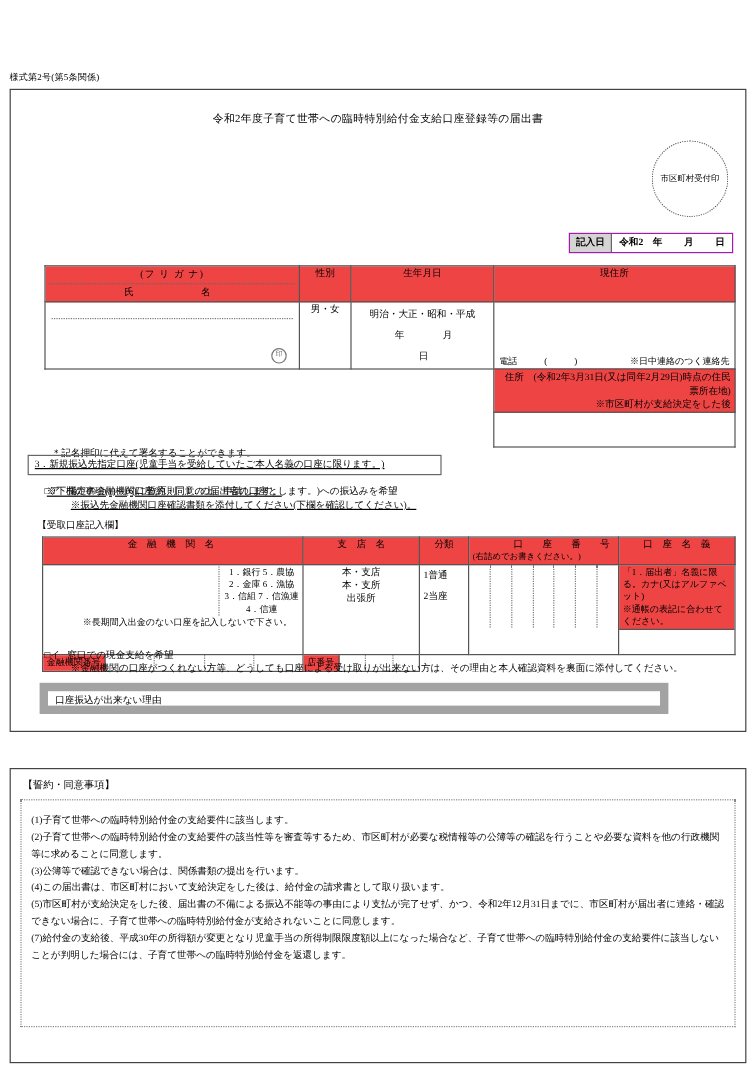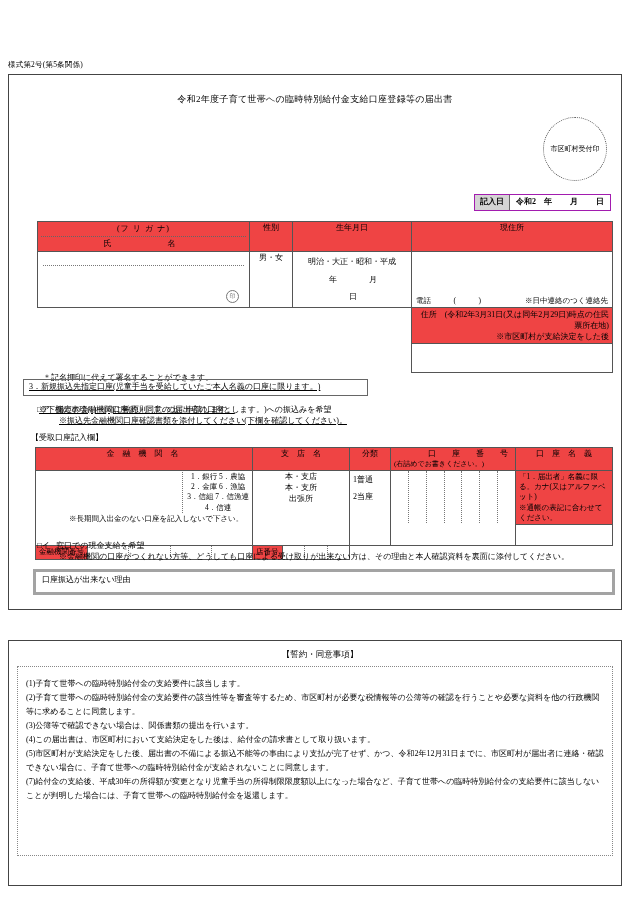--- a/index.html
+++ b/index.html
@@ -295,42 +295,41 @@
     left: 28px;
     top: 466px;
     font-size: 8px;
   }
   .opt-b .l1 { display:block; }
   .opt-b .l2 { display:block; padding-left: 22px; }
   .reason-box {
     position: absolute;
     left: 24px;
     top: 494px;
-    width: 582px;
+    width: 524px;
     height: 26px;
-    border: 3px solid #a3a3a3;
+    border: 7px solid #a3a3a3;
     box-sizing: border-box;
     font-size: 8px;
     padding: 3px 6px;
   }
 
   
   .pledge-box {
     position: absolute;
     left: 8px;
     top: 640px;
     width: 614px;
     height: 246px;
     border: 1px solid #444;
     box-sizing: border-box;
   }
   .pledge-title {
     font-size: 8.5px;
     padding: 8px 0 0 10px;
-    text-align: center;
   }
   .pledge-inner {
     margin: 6px 8px 0 8px;
     border: 1px dotted #888;
     padding: 10px 8px;
     height: 190px;
     box-sizing: border-box;
     font-size: 8px;
     line-height: 1.75;
   }

